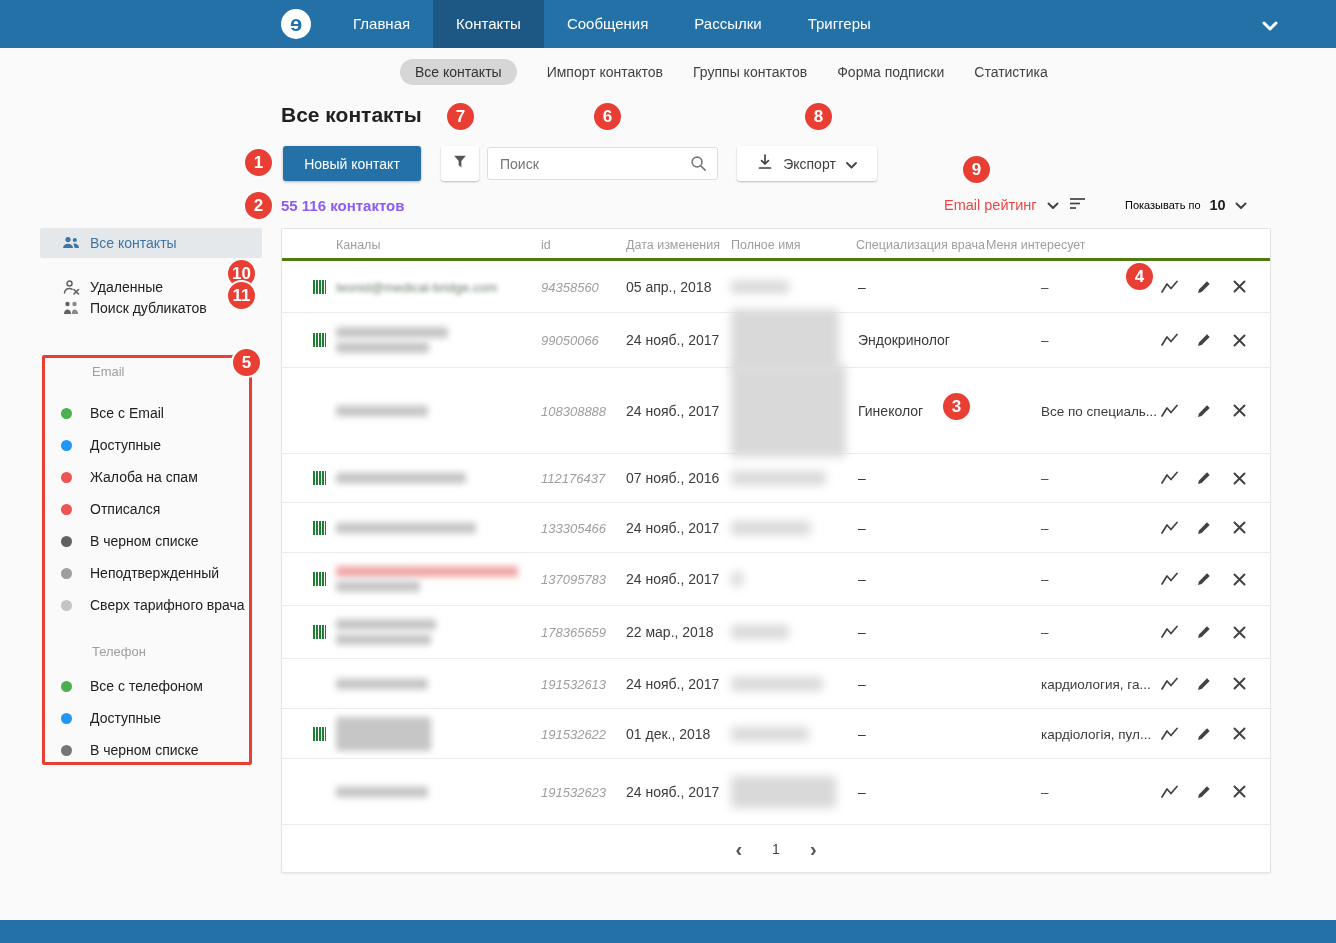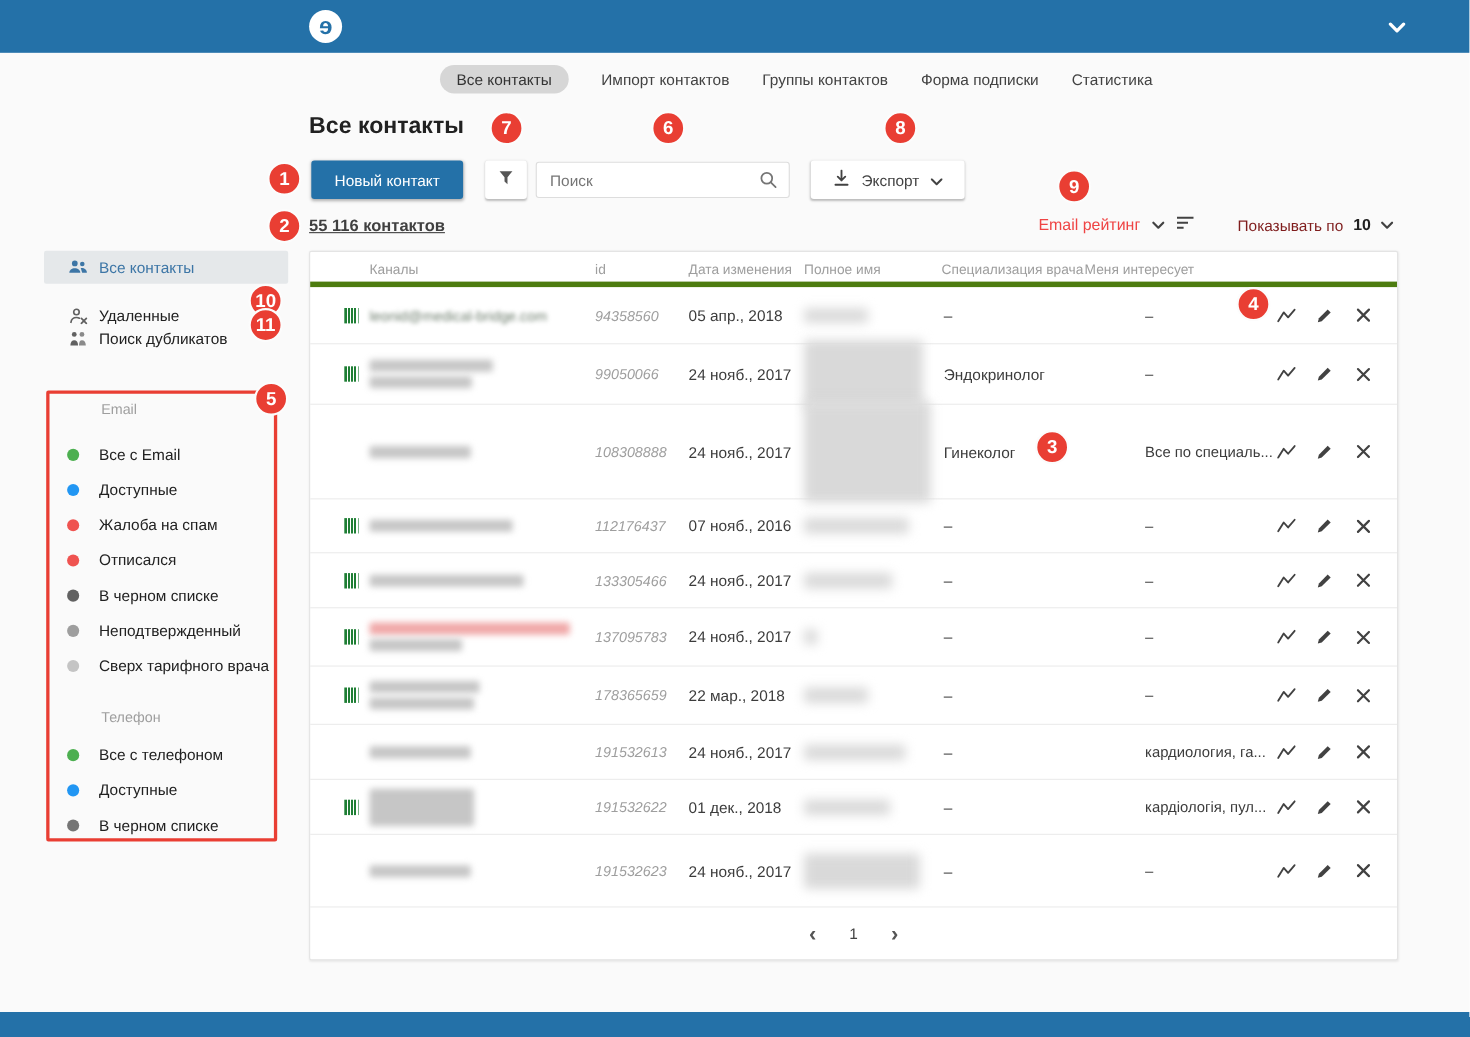--- a/index.html
+++ b/index.html
@@ -62,25 +62,25 @@
     padding:0 6px 0 12px; color:#424242; background:transparent;
   }
   .searchbox .mag { margin-right:10px; display:flex; }
   .btn-export {
     position:absolute; left:737px; top:146px; width:140px; height:35px;
     background:#fff; border:none; border-radius:3px; cursor:pointer;
     box-shadow:0 1px 2px rgba(0,0,0,0.25);
     display:flex; align-items:center; justify-content:center; gap:10px;
     font-size:14px; font-family:inherit; color:#424242;
   }
-  .count { position:absolute; left:281px; top:197px; font-size:15px; font-weight:bold; color:#404040;text-decoration:underline; }
+  .count { position:absolute; left:281px; top:197px; font-size:15px; font-weight:bold; color:#8b5cf6; }
   .sortctl { position:absolute; left:944px; top:196px; display:flex; align-items:center; gap:10px; cursor:pointer; }
   .sortctl .slabel { color:#ef4444; font-size:14.5px; }
   .perpage { position:absolute; left:1125px; top:196px; display:flex; align-items:center; gap:9px; cursor:pointer; }
-  .perpage .plabel { font-size:14px; color:#7f1d1d; }
+  .perpage .plabel { font-size:11px; color:#000000; }
   .perpage .pval { font-size:14.5px; font-weight:bold; color:#212121; }
   
   .side-item {
     position:absolute; left:40px; width:222px; height:30px;
     display:flex; align-items:center; cursor:pointer; border-radius:2px;
   }
   .side-item .sicon { position:absolute; left:22px; width:18px; display:flex; justify-content:center; }
   .side-item .slbl { position:absolute; left:50px; font-size:14px; color:#212121; white-space:nowrap; }
   .side-item.active { background:#e5e8ea; }
   .side-item.active .slbl { color:#3d76a6; }
@@ -91,21 +91,21 @@
   .sec-label { position:absolute; left:92px; font-size:13px; color:#9e9e9e; }
   .filter-item { position:absolute; left:40px; width:210px; height:22px; display:flex; align-items:center; cursor:pointer;margin-top:11px; }
   .filter-item .dot { position:absolute; left:21px; width:11px; height:11px; border-radius:50%; }
   .filter-item .flbl { position:absolute; left:50px; font-size:14px; color:#212121; white-space:nowrap; }
   
   .card {
     position:absolute; left:281px; top:228px; width:990px; height:645px;
     background:#fff; border:1px solid #e4e4e4; border-radius:2px;
     box-shadow:0 1px 2px rgba(0,0,0,0.07);
   }
-  .thead { position:relative; height:32px; border-bottom:5px solid #4d7c0f; }
+  .thead { position:relative; height:32px; border-bottom:3px solid #4d7c0f; }
   .th { position:absolute; top:0; line-height:32px; font-size:12.5px; color:#9e9e9e; white-space:nowrap; }
   .trow { position:relative; border-bottom:1px solid #ebebeb; }
   .bars {
     position:absolute; left:31px; top:50%; transform:translateY(-50%);
     width:13px; height:14px;
     background:repeating-linear-gradient(90deg,#1e7e34 0 2px,transparent 2px 3px);
   }
   .chwrap { position:absolute; left:54px; top:50%; transform:translateY(-50%); width:190px; }
   .blurtext { font-size:13px; color:#6d7d6d; filter:blur(2px); white-space:nowrap; display:block; }
   .cb { background:#c6c6c6; border-radius:2px; filter:blur(3px); margin:4px 0; }
@@ -130,20 +130,27 @@
   
   .footerbar { position:absolute; left:0; top:920px; width:1336px; height:23px; background:#2471a8; }
 </style>
 </head>
 <body>
 
 <div class="topnav">
   <div class="logo">
       <span>e</span>
     </div>
+  <div class="nav-items">
+    <div class="nav-item">Главная</div>
+    <div class="nav-item active">Контакты</div>
+    <div class="nav-item">Сообщения</div>
+    <div class="nav-item">Рассылки</div>
+    <div class="nav-item">Триггеры</div>
+  </div>
   <div class="nav-caret">
     <svg width="16" height="10" viewBox="0 0 16 10">
         <polyline points="2,2 8,8 14,2" fill="none" stroke="#fff" stroke-width="3" stroke-linecap="round" stroke-linejoin="round"></polyline>
       </svg>
   </div>
 </div>
 
 <div class="tabsbar">
   <div class="tab pill">Все контакты</div>
   <div class="tab">Импорт контактов</div>

